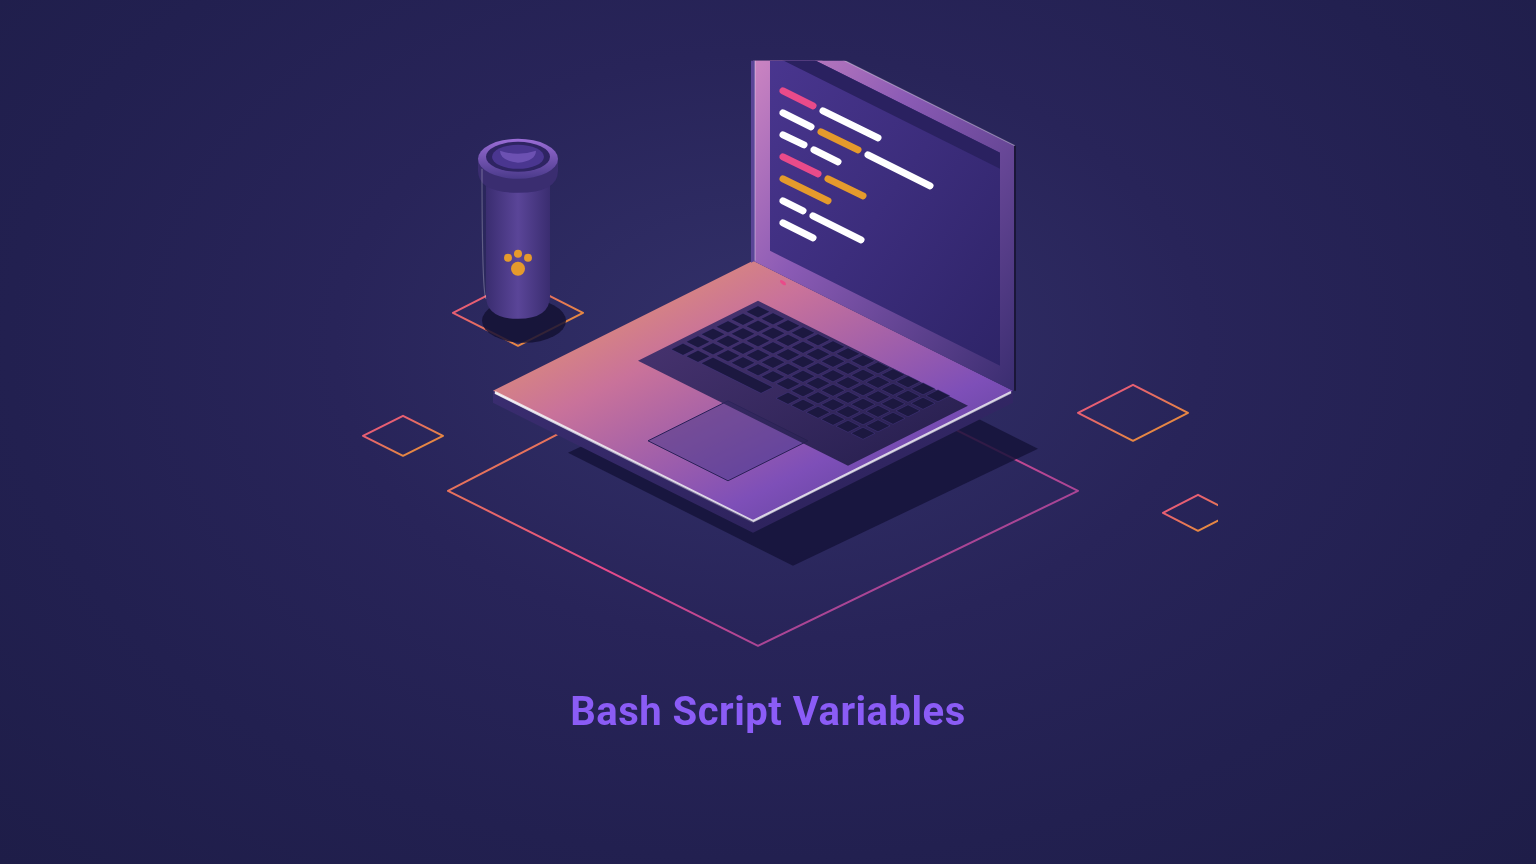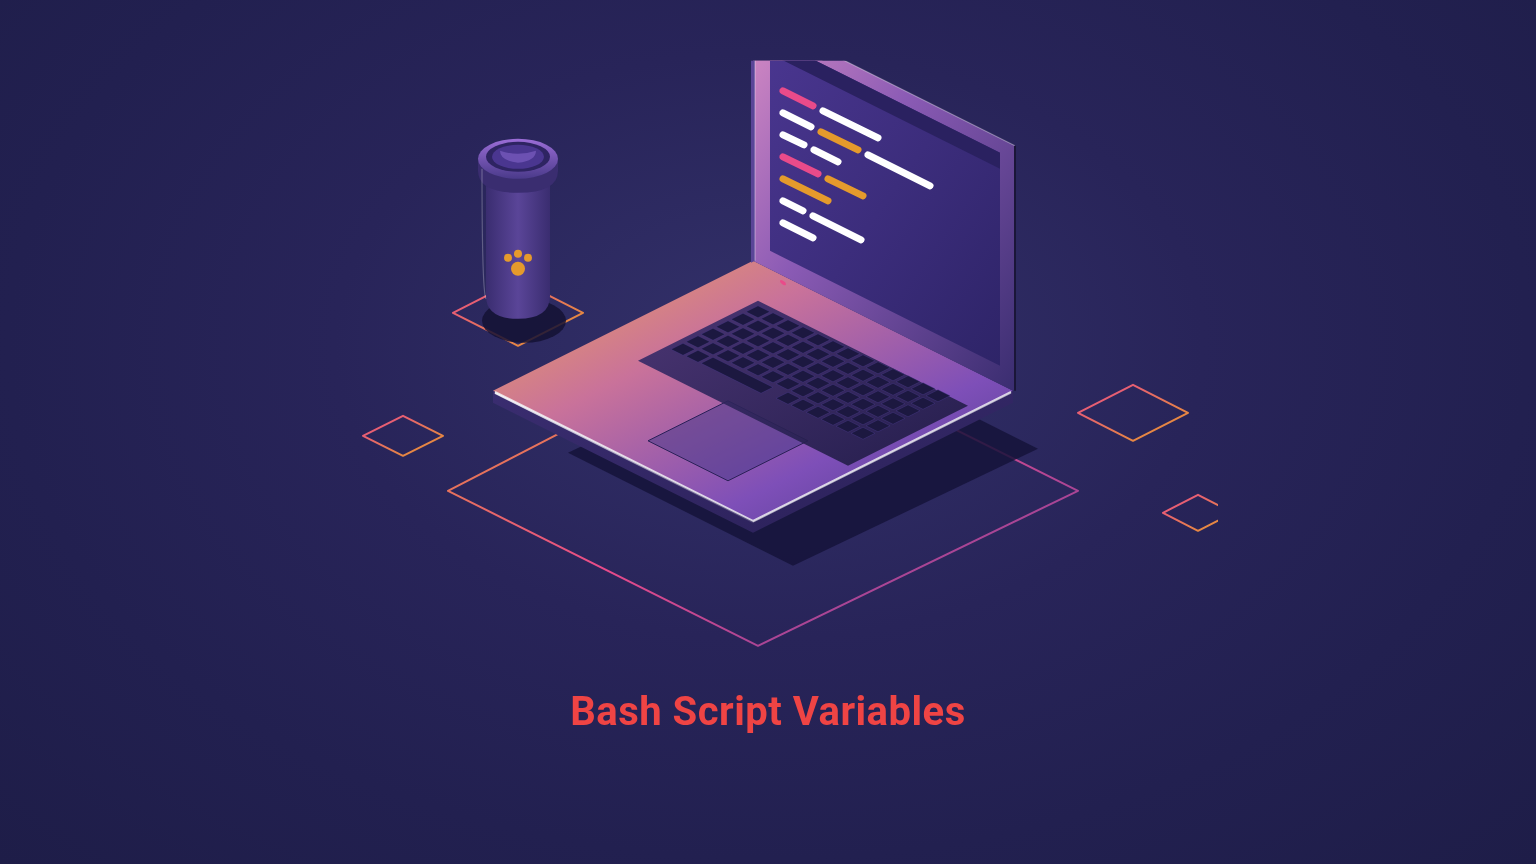--- a/index.html
+++ b/index.html
@@ -9,21 +9,21 @@
     background: radial-gradient(ellipse at 50% 40%, #33316a 0%, #282459 40%, #222050 70%, #1e1d48 100%);
     font-family: -apple-system, BlinkMacSystemFont, "Segoe UI", Roboto, sans-serif;
     position: relative;
     overflow: hidden;
   }
   .title {
     position: absolute;
     left: 50%;
     transform: translateX(-50%);
     top: 688px;
-    color: #ef4444;
+    color: #8b5cf6;
     font-size: 40px;
     font-weight: 700;
     letter-spacing: 0.5px;
   }
   .illustration {
     position: absolute;
     left: 50%;
     top: 50%;
     transform: translate(-50%, -58%);
     width: 900px;

